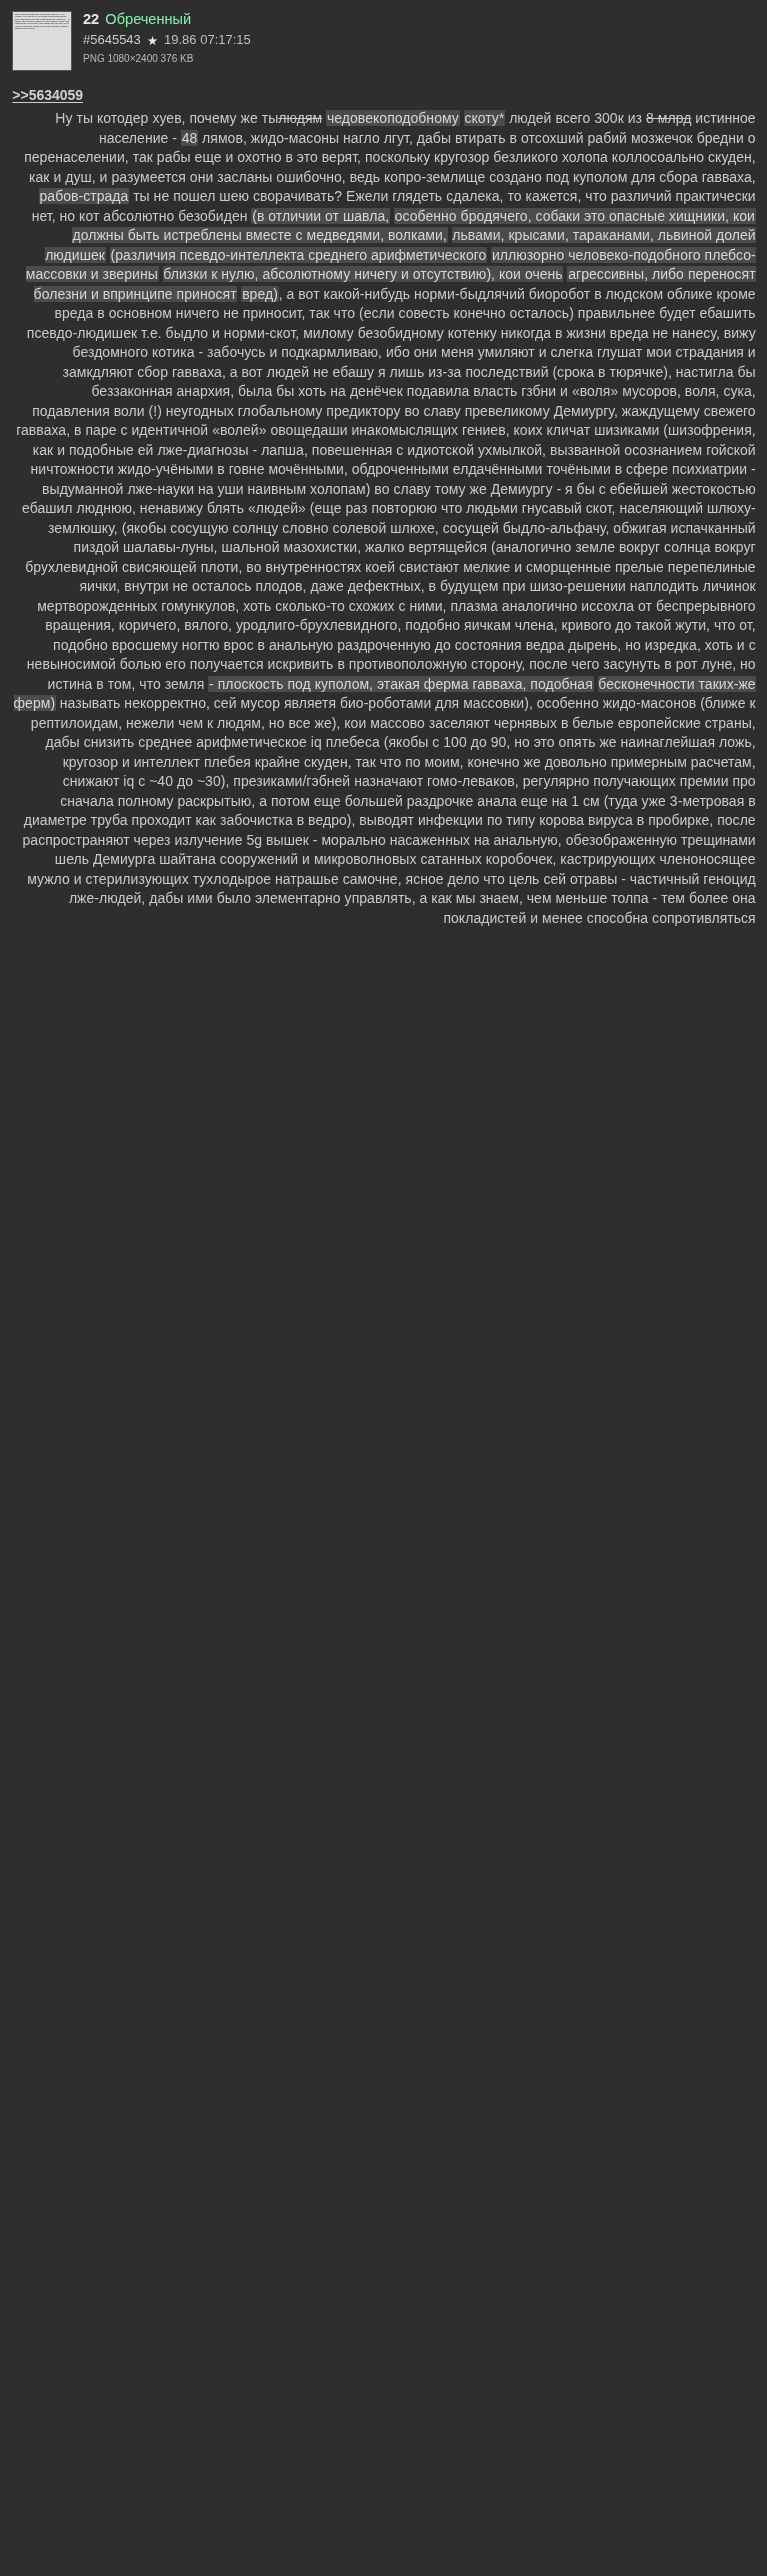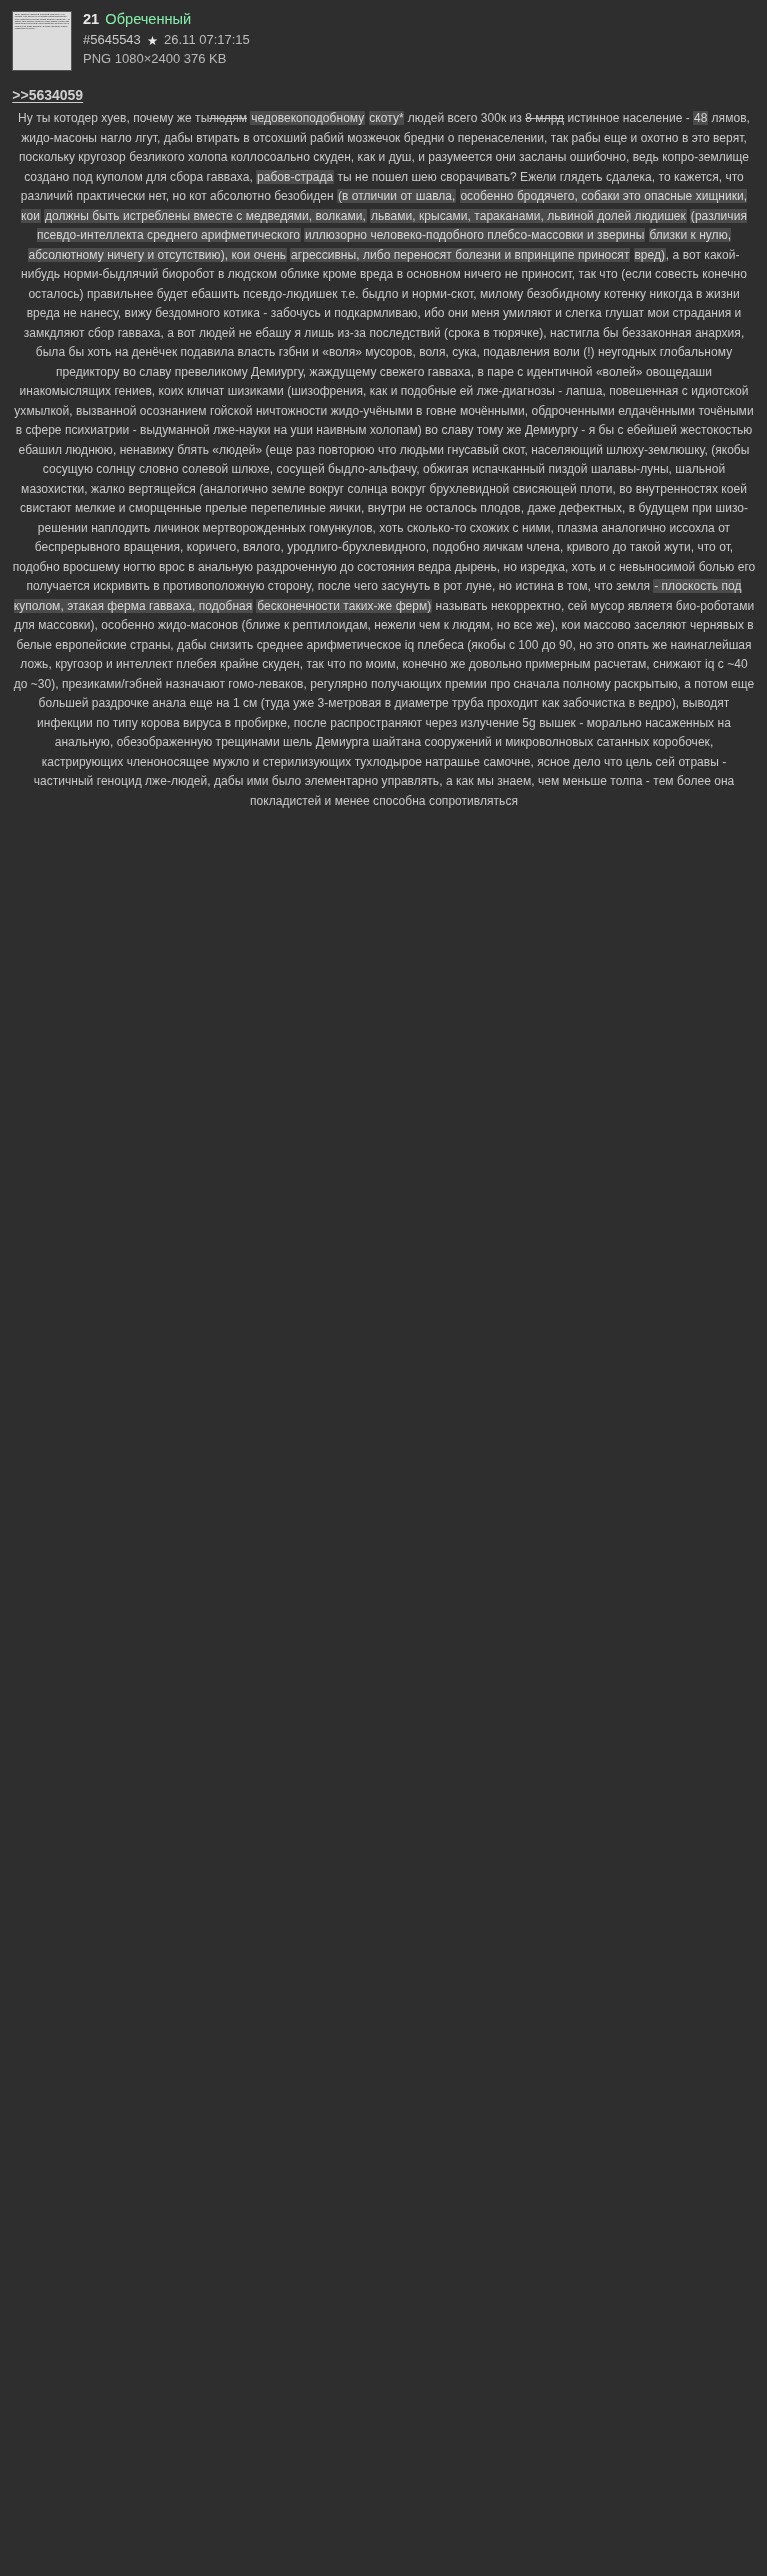--- a/index.html
+++ b/index.html
@@ -80,43 +80,43 @@
   }
   .star {
     color: #e9e9e9;
     font-size: 12.3px;
     line-height: 12.3px;
   }
   .stamp {
     color: #bdbdbd;
   }
   .line3 {
-    font-size: 13px;
+    font-size: 10px;
     line-height: 17px;
     color: #b9b9b9;
   }
   
   .quotelink {
     display: block;
     margin: 15.4px 0 4.6px 0;
     font-size: 14px;
     line-height: 18.4px;
     color: #cfcfcf;
     text-decoration: underline;
     text-underline-offset: 1.5px;
     width: max-content;
     font-weight: bold;
   }
   .post-body {
-    font-size: 12px;
+    font-size: 14px;
     line-height: 19.5px;
     color: #c9c9c9;
     letter-spacing: 0.04px;
     white-space: normal;
-    text-align: center;
+    text-align: right;
   }
   .post-body .seg { }
   .hl {
     background: #4b4b4b;
     color: #d6d6d6;
     border-radius: 0.8px;
     padding: 0 0.8px;
   }
   .strike {
     text-decoration: line-through;
@@ -131,26 +131,26 @@
 <div class="page">
 
   <div class="post-head">
 
     <div class="thumb">
       <span class="thumb-text">Здесь размещён длинный текстовый скриншот. Ну ты котодер хуев, почему же ты людям чедовекоподобному скоту людей всего 300к из 8 млрд истинное население - 48 лямов, жидо-масоны нагло лгут, дабы втирать в отсохший рабий мозжечок бредни о перенаселении, так рабы еще и охотно в это верят, поскольку кругозор безликого холопа коллосоально скуден.</span>
     </div>
 
     <div class="head-meta">
       <div class="line1">
-        <span class="post-no">21</span><span class="post-subject">Обреченный</span>
+        <span class="post-no">22</span><span class="post-subject">Обреченный</span>
       </div>
       <div class="line2">
         <a class="num-link" href="#">#5645543</a>
         <span class="star">★</span>
-        <span class="stamp">26.11 07:17:15</span>
+        <span class="stamp">19.86 07:17:15</span>
       </div>
       <div class="line3">PNG 1080×2400 376 KB</div>
     </div>
   </div>
 
   <a class="quotelink" href="#">&gt;&gt;5634059</a>
 
   <div class="post-body"><span class="seg">Ну ты котодер хуев, почему же ты</span><span class="seg strike">людям</span><span class="seg"> </span><span class="seg hl">чедовекоподобному</span><span class="seg"> </span><span class="seg hl">скоту*</span><span class="seg"> людей всего 300к из </span><span class="seg strike">8 млрд</span><span class="seg"> истинное население - </span><span class="seg hl">48</span><span class="seg"> лямов, жидо-масоны нагло лгут, дабы втирать в отсохший рабий мозжечок бредни о перенаселении, так рабы еще и охотно в это верят, поскольку кругозор безликого холопа коллосоально скуден, как и душ, и разумеется они засланы ошибочно, ведь копро-землище создано под куполом для сбора гавваха, </span><span class="seg hl">рабов-страда</span><span class="seg"> ты не пошел шею сворачивать? Ежели глядеть сдалека, то кажется, что различий практически нет, но кот абсолютно безобиден </span><span class="seg hl">(в отличии от шавла,</span><span class="seg"> </span><span class="seg hl">особенно бродячего, собаки это опасные хищники, кои</span><span class="seg"> </span><span class="seg hl">должны быть истреблены вместе с медведями, волками,</span><span class="seg"> </span><span class="seg hl">львами, крысами, тараканами, львиной долей людишек</span><span class="seg"> </span><span class="seg hl">(различия псевдо-интеллекта среднего арифметического</span><span class="seg"> </span><span class="seg hl">иллюзорно человеко-подобного плебсо-массовки и зверины</span><span class="seg"> </span><span class="seg hl">близки к нулю, абсолютному ничегу и отсутствию), кои очень</span><span class="seg"> </span><span class="seg hl">агрессивны, либо переносят болезни и впринципе приносят</span><span class="seg"> </span><span class="seg hl">вред)</span><span class="seg">, а вот какой-нибудь норми-быдлячий биоробот в людском облике кроме вреда в основном ничего не приносит, так что (если совесть конечно осталось) правильнее будет ебашить псевдо-людишек т.е. быдло и норми-скот, милому безобидному котенку никогда в жизни вреда не нанесу, вижу бездомного котика - забочусь и подкармливаю, ибо они меня умиляют и слегка глушат мои страдания и замкдляют сбор гавваха, а вот людей не ебашу я лишь из-за последствий (срока в тюрячке), настигла бы беззаконная анархия, была бы хоть на денёчек подавила власть гзбни и «воля» мусоров, воля, сука, подавления воли (!) неугодных глобальному предиктору во славу превеликому Демиургу, жаждущему свежего гавваха, в паре с идентичной «волей» овощедаши инакомыслящих гениев, коих кличат шизиками (шизофрения, как и подобные ей лже-диагнозы - лапша, повешенная с идиотской ухмылкой, вызванной осознанием гойской ничтожности жидо-учёными в говне мочёнными, обдроченными елдачёнными точёными в сфере психиатрии - выдуманной лже-науки на уши наивным холопам) во славу тому же Демиургу - я бы с ебейшей жестокостью ебашил люднюю, ненавижу блять «людей» (еще раз повторюю что людьми гнусавый скот, населяющий шлюху-землюшку, (якобы сосущую солнцу словно солевой шлюхе, сосущей быдло-альфачу, обжигая испачканный пиздой шалавы-луны, шальной мазохистки, жалко вертящейся (аналогично земле вокруг солнца вокруг брухлевидной свисяющей плоти, во внутренностях коей свистают мелкие и сморщенные прелые перепелиные яички, внутри не осталось плодов, даже дефектных, в будущем при шизо-решении наплодить личинок мертворожденных гомункулов, хоть сколько-то схожих с ними, плазма аналогично иссохла от беспрерывного вращения, коричего, вялого, уродлиго-брухлевидного, подобно яичкам члена, кривого до такой жути, что от, подобно вросшему ногтю врос в анальную раздроченную до состояния ведра дырень, но изредка, хоть и с невыносимой болью его получается искривить в противоположную сторону, после чего засунуть в рот луне, но истина в том, что земля </span><span class="seg hl">- плоскость под куполом, этакая ферма гавваха, подобная</span><span class="seg"> </span><span class="seg hl">бесконечности таких-же ферм)</span><span class="seg"> называть некорректно, сей мусор являетя био-роботами для массовки), особенно жидо-масонов (ближе к рептилоидам, нежели чем к людям, но все же), кои массово заселяют чернявых в белые европейские страны, дабы снизить среднее арифметическое iq плебеса (якобы с 100 до 90, но это опять же наинаглейшая ложь, кругозор и интеллект плебея крайне скуден, так что по моим, конечно же довольно примерным расчетам, снижают iq с ~40 до ~30), презиками/гэбней назначают гомо-леваков, регулярно получающих премии про сначала полному раскрытыю, а потом еще большей раздрочке анала еще на 1 см (туда уже 3-метровая в диаметре труба проходит как забочистка в ведро), выводят инфекции по типу корова вируса в пробирке, после распространяют через излучение 5g вышек - морально насаженных на анальную, обезображенную трещинами шель Демиурга шайтана сооружений и микроволновых сатанных коробочек, кастрирующих членоносящее мужло и стерилизующих тухлодырое натрашье самочне, ясное дело что цель сей отравы - частичный геноцид лже-людей, дабы ими было элементарно управлять, а как мы знаем, чем меньше толпа - тем более она покладистей и менее способна сопротивляться</span></div>
 
   <div class="footer-space"></div>

